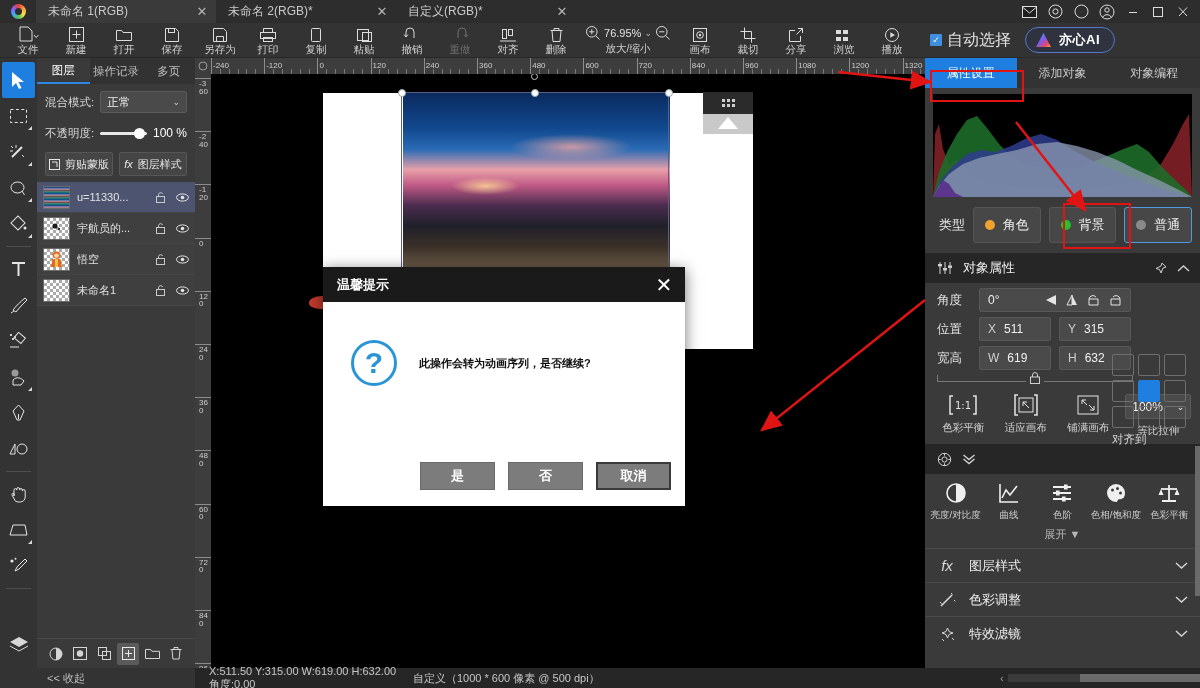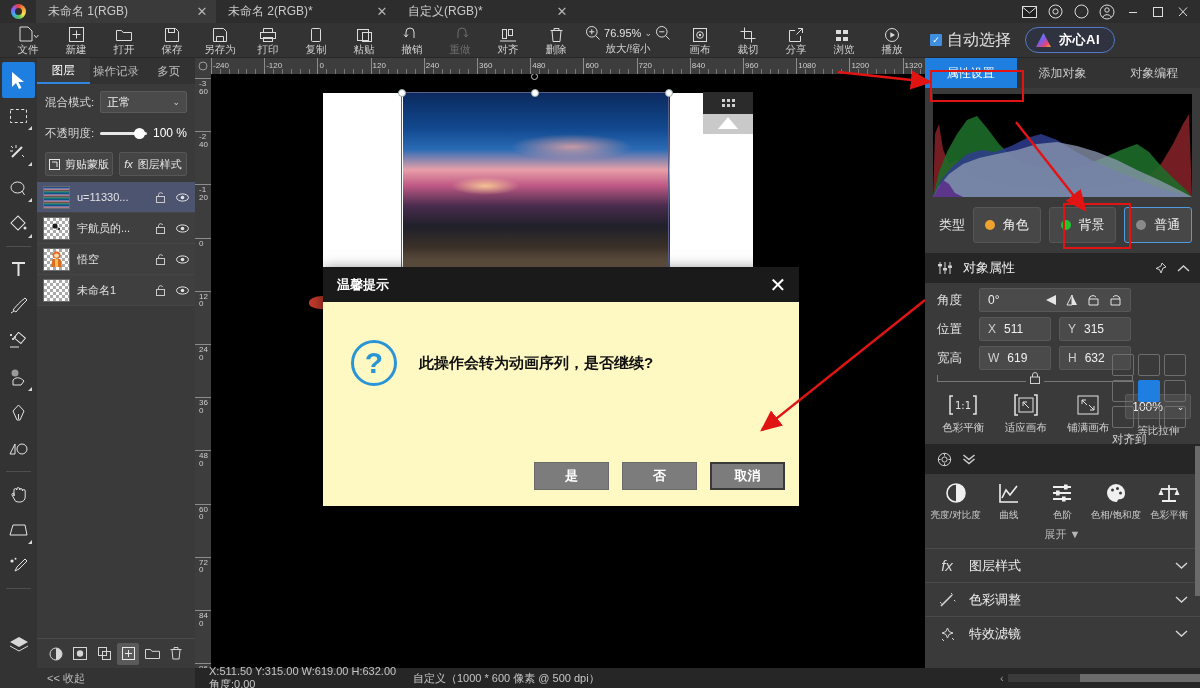--- a/index.html
+++ b/index.html
@@ -145,32 +145,32 @@
   .minimap .mmbot:after { content:""; position:absolute; left:15px; top:3px; width:0;height:0;
     border-left:10px solid transparent;border-right:10px solid transparent;border-bottom:12px solid #fff; }
 
   .selbox-outline { position:absolute; border:1px solid #5a5f8a; }
   .handle { position:absolute; width:8px; height:8px; border-radius:50%;
     background:#ffffff; border:1px solid #9aa; }
   .rotpt { position:absolute; width:7px; height:7px; border-radius:50%;
     border:1px solid #c9c9c9; background:transparent; }
 
   
-  .dialog { position:absolute; left:323px; top:267px; width:476px; height:239px;
-    background:#fef9c3; box-shadow:0 3px 14px rgba(0,0,0,.55); }
+  .dialog { position:absolute; left:323px; top:267px; width:362px; height:239px;
+    background:#ffffff; box-shadow:0 3px 14px rgba(0,0,0,.55); }
   .dlg-title { height:35px; background:#1a1a1a; display:flex; align-items:center;
     padding:0 6px 0 14px; }
   .dlg-title .dt { flex:1; font-size:13px; color:#ffffff; font-weight:bold; }
   .dlg-x { width:30px; height:30px; display:flex; align-items:center; justify-content:center;
     color:#fff; font-size:20px; font-weight:300; }
   .dlg-body { display:flex; align-items:center; padding:38px 0 0 28px; gap:22px; }
   .qmark { width:46px; height:46px; border-radius:50%; border:3px solid #2a95d6;
     display:flex; align-items:center; justify-content:center;
     color:#2a95d6; font-size:30px; font-weight:bold; flex:none; }
-  .dlg-msg { font-size:15px; color:#111; font-weight:bold; }
+  .dlg-msg { font-size:11px; color:#111; font-weight:bold; }
   .dlg-btns { position:absolute; right:14px; bottom:16px; display:flex; gap:13px; }
   .dbtn { width:75px; height:28px; background:#7c7c7c; border:1px solid #6a6a6a;
     color:#ffffff; font-size:13px; font-weight:bold;
     display:flex; align-items:center; justify-content:center; }
   .dbtn.focus { border:2px solid #3a3a3a; }
 
   
   .rpanel { position:absolute; left:925px; top:58px; width:275px; height:630px;
     background:#3a3a3a; overflow:hidden; }
   .rptabs { display:flex; height:30px; background:#333; }

